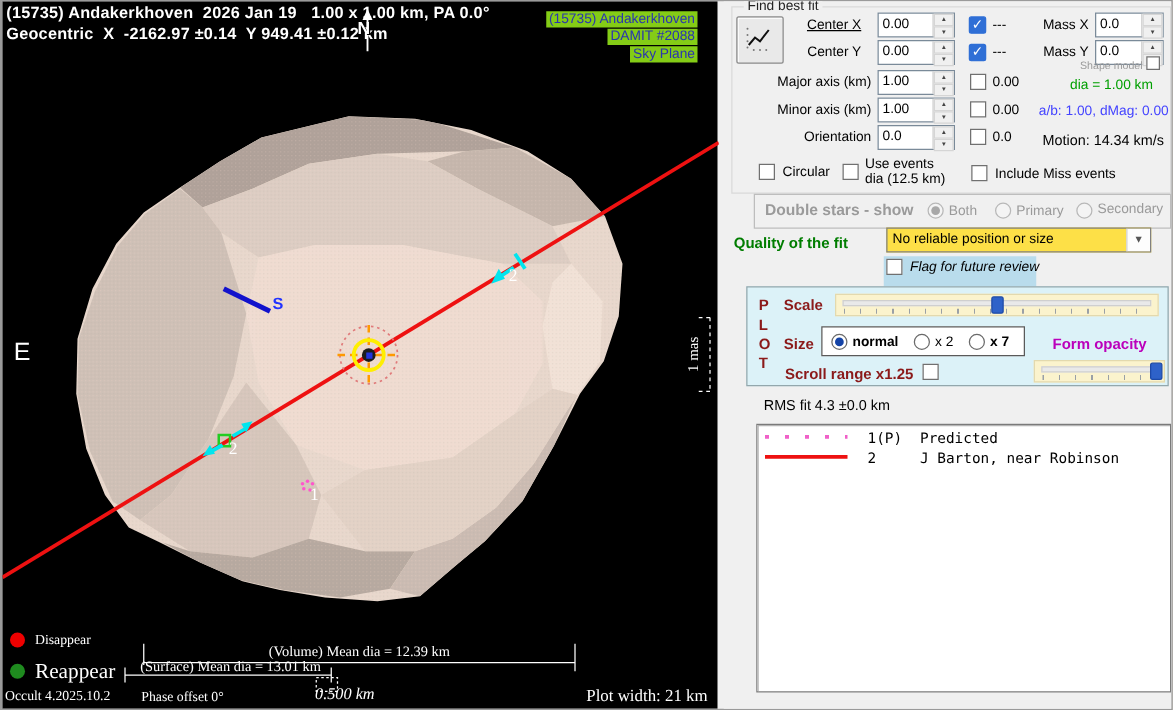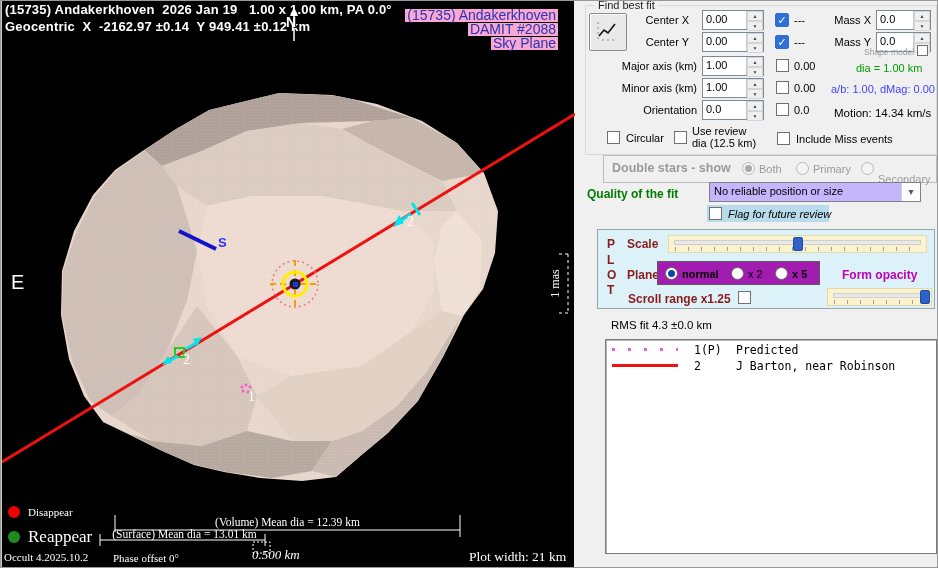--- a/index.html
+++ b/index.html
@@ -6,21 +6,21 @@
   #app{position:relative;width:938px;height:568px;background:#f0f0f0;overflow:hidden;
        font-family:"Liberation Sans",sans-serif;border:1px solid #9a9a9a;box-sizing:border-box;}
   .abs{position:absolute;}
   
   #canvas{position:absolute;left:0;top:0;width:573px;height:566px;background:#000;
           border-left:1px solid #c8c8c8;box-sizing:border-box;}
   #canvas svg{position:absolute;left:0;top:0;}
   .ctext{color:#fff;white-space:pre;}
   .title1{font-size:13px;font-weight:bold;letter-spacing:.2px;}
   .chipcol{display:flex;flex-direction:column;align-items:flex-end;gap:1px;}
-  .chip{background:#f9a8d4;color:#2a35b0;font-size:14px;padding:0 2px;line-height:13px;}
+  .chip{background:#84cc16;color:#2a35b0;font-size:11px;padding:0 2px;line-height:13px;}
   .serif{font-family:"Liberation Serif",serif;}
   .legendrow{display:flex;align-items:center;gap:8px;}
   .dot{width:12px;height:12px;border-radius:50%;}
   
   #panel{position:absolute;left:578px;top:0;width:360px;height:568px;background:#f0f0f0;font-size:11px;color:#000;}
   .grp{position:absolute;border:1px solid #d9d9d9;}
   .grplabel{position:absolute;background:#f0f0f0;padding:0 3px;color:#222;}
   .lbl{position:absolute;white-space:nowrap;}
   .rlbl{text-align:right;}
   .spin{position:absolute;height:20px;background:#fff;border:1px solid #7a8a99;box-sizing:border-box;display:flex;}
@@ -28,31 +28,31 @@
   .spinbtns{width:16px;display:flex;flex-direction:column;border-left:1px solid #c8c8c8;}
   .spinbtns span{flex:1;background:#f0f0f0;border:1px solid #d5d5d5;font-size:5px;line-height:8px;
                  text-align:center;color:#444;box-sizing:border-box;}
   .cb{position:absolute;width:13px;height:13px;background:#fff;border:1px solid #707070;box-sizing:border-box;}
   .cb.on{background:#2f6fd6;border-color:#2f6fd6;border-radius:2px;color:#fff;font-size:11px;line-height:12px;text-align:center;}
   .cb.on::after{content:"✓";}
   .radio{position:absolute;width:13px;height:13px;border:1px solid #6a6a6a;border-radius:50%;background:#fff;box-sizing:border-box;}
   .radio.on::after{content:"";position:absolute;left:2px;top:2px;width:7px;height:7px;border-radius:50%;background:#1443a6;}
   .radio.dis{border-color:#b8b8b8;background:#f4f4f4;}
   .radio.dis.on::after{background:#a8a8a8;}
-  .combo{position:absolute;border:1px solid #808080;background:#c4b5fd;display:flex;box-sizing:border-box;gap:15px;}
+  .combo{position:absolute;border:1px solid #808080;background:#fde047;display:flex;box-sizing:border-box;gap:15px;}
   .combo .val{flex:1;padding:2px 4px 0 4px;font-size:11px;}
   .combo .btn{width:18px;background:#fdfdfd;border-left:1px solid #d0d0d0;color:#555;font-size:10px;text-align:center;line-height:17px;}
   .plotbox{position:absolute;background:#dcf2f8;border:1px solid #93a7ac;box-sizing:border-box;}
   .dred{color:#8b1a1a;font-weight:bold;font-size:12px;}
   .track{position:absolute;background:#fbf3cd;border:1px solid #e3d9ae;box-sizing:border-box;height:18px;}
   .groove{position:absolute;left:5px;right:5px;top:4px;height:3px;background:#e9e9e9;border:1px solid #cfcfcf;}
   .ticks{position:absolute;left:6px;right:6px;bottom:1px;height:4px;
          background:repeating-linear-gradient(90deg,#9aa0a6 0 1px,transparent 1px 13px);}
   .thumb{position:absolute;top:1px;width:10px;height:14px;background:#2e62c9;border-radius:2px;border:1px solid #1d4aa8;box-sizing:border-box;}
-  .sizebox{position:absolute;background:#a21caf;border:1px solid #5a5a5a;box-sizing:border-box;}
+  .sizebox{position:absolute;background:#ffffff;border:1px solid #5a5a5a;box-sizing:border-box;}
   .listbox{position:absolute;background:#fff;border:1px solid #7a7a7a;
            box-shadow:inset 1px 1px 0 #b5b5b5;font-family:"DejaVu Sans Mono",monospace;font-size:11.5px;}
   .chordrow{display:flex;align-items:center;height:13px;margin-top:3px;}
   .sw{width:66px;margin-left:6px;margin-right:16px;height:3px;}
   .sw.dotted{background:repeating-linear-gradient(90deg,#f060c8 0 3px,transparent 3px 16px);}
   .sw.solid{background:#ee1111;}
   .cid{width:42px;}
   .graytext{color:#9a9a9a;}
   .itext{font-style:italic;}
 </style>
@@ -199,21 +199,21 @@
             <circle cx="3" cy="14" r="0.8"></circle>
             <circle cx="3" cy="19" r="0.8"></circle>
         <circle cx="8" cy="21" r="0.8"></circle>
             <circle cx="13" cy="21" r="0.8"></circle>
             <circle cx="18" cy="21" r="0.8"></circle>
           </g>
         <polyline points="4,17 9,11 13,14 20,5" fill="none" stroke="#111" stroke-width="1.6"></polyline>
       </svg>
     </div>
 
-    <div class="lbl rlbl" style="left:42px;top:13px;width:68px;">Center X</div>
+    <div class="lbl rlbl" style="left:42px;top:13px;width:68px;text-decoration:underline;">Center X</div>
     <div class="spin" style="left:123px;top:9px;width:62px;">
       <span class="spinval">0.00</span>
       <span class="spinbtns">
           <span>▲</span>
           <span>▼</span>
         </span>
     </div>
     <div class="cb on" style="left:196px;top:12px;width:14px;height:14px;"></div>
     <div class="lbl" style="left:215px;top:13px;">---</div>
     <div class="lbl rlbl" style="left:246px;top:13px;width:46px;">Mass X</div>
@@ -279,65 +279,65 @@
           <span>▼</span>
         </span>
     </div>
     <div class="cb" style="left:197px;top:102px;"></div>
     <div class="lbl" style="left:215px;top:103px;">0.0</div>
     <div class="lbl" style="left:255px;top:106px;font-size:11.5px;">Motion: 14.34 km/s</div>
 
     <div class="cb" style="left:28px;top:130px;"></div>
     <div class="lbl" style="left:47px;top:131px;">Circular</div>
     <div class="cb" style="left:95px;top:130px;"></div>
-    <div class="lbl" style="left:113px;top:124px;">Use review</div>
+    <div class="lbl" style="left:113px;top:124px;">Use events</div>
     <div class="lbl" style="left:113px;top:136px;">dia (12.5 km)</div>
     <div class="cb" style="left:198px;top:131px;"></div>
     <div class="lbl" style="left:217px;top:132px;">Include Miss events</div>
 
     <div class="grp" style="left:24px;top:154px;width:332px;height:26px;border-color:#bdbdbd;"></div>
     <div class="lbl graytext" style="left:33px;top:160px;font-weight:bold;font-size:12.5px;">Double stars - show</div>
     <div class="radio dis on" style="left:163px;top:161px;"></div>
     <div class="lbl graytext" style="left:180px;top:162px;">Both</div>
     <div class="radio dis" style="left:217px;top:161px;"></div>
     <div class="lbl graytext" style="left:234px;top:162px;text-align:center;">Primary</div>
     <div class="radio dis" style="left:282px;top:161px;"></div>
-    <div class="lbl graytext" style="left:299px;top:172px;">Secondary</div>
+    <div class="lbl graytext" style="left:299px;top:160px;">Secondary</div>
 
     <div class="lbl" style="left:8px;top:186px;font-weight:bold;font-size:12px;color:#007d00;">Quality of the fit</div>
     <div class="combo" style="left:130px;top:181px;width:212px;height:20px;">
       <span class="val">No reliable position or size</span>
       <span class="btn">▾</span>
     </div>
-    <div class="abs" style="left:128px;top:204px;width:122px;height:17px;background:#b9dcec;">
+    <div class="abs" style="left:128px;top:204px;width:122px;height:29px;background:#b9dcec;">
       <div class="cb" style="left:2px;top:2px;"></div>
       <div class="lbl itext" style="left:21px;top:3px;">Flag for future review</div>
     </div>
 
     <div class="plotbox" style="left:18px;top:228px;width:338px;height:80px;">
       <div class="lbl dred" style="left:9px;top:7px;">P</div>
       <div class="lbl dred" style="left:9px;top:23px;">L</div>
       <div class="lbl dred" style="left:9px;top:38px;">O</div>
       <div class="lbl dred" style="left:9px;top:53px;">T</div>
 
       <div class="lbl dred" style="left:29px;top:7px;">Scale</div>
       <div class="track" style="left:70px;top:5px;width:259px;">
         <div class="groove"></div>
         <div class="ticks"></div>
         <div class="thumb" style="left:124px;"></div>
       </div>
 
-      <div class="lbl dred" style="left:29px;top:38px;">Plane</div>
+      <div class="lbl dred" style="left:29px;top:38px;">Size</div>
       <div class="sizebox" style="left:59px;top:31px;width:163px;height:24px;">
         <div class="radio on" style="left:7px;top:5px;"></div>
         <div class="lbl" style="left:24px;top:6px;font-weight:bold;">normal</div>
         <div class="radio" style="left:73px;top:5px;"></div>
         <div class="lbl" style="left:90px;top:6px;font-weight:normal;">x 2</div>
         <div class="radio" style="left:117px;top:5px;"></div>
-        <div class="lbl" style="left:134px;top:6px;font-weight:bold;">x 5</div>
+        <div class="lbl" style="left:134px;top:6px;font-weight:bold;">x 7</div>
       </div>
       <div class="lbl" style="left:244px;top:38px;font-weight:bold;font-size:12px;color:#bb00bb;">Form opacity</div>
 
       <div class="lbl dred" style="left:30px;top:62px;">Scroll range x1.25</div>
       <div class="cb" style="left:140px;top:61px;"></div>
       <div class="track" style="left:229px;top:58px;width:105px;">
         <div class="groove"></div>
         <div class="ticks"></div>
         <div class="thumb" style="left:92px;"></div>
       </div>

